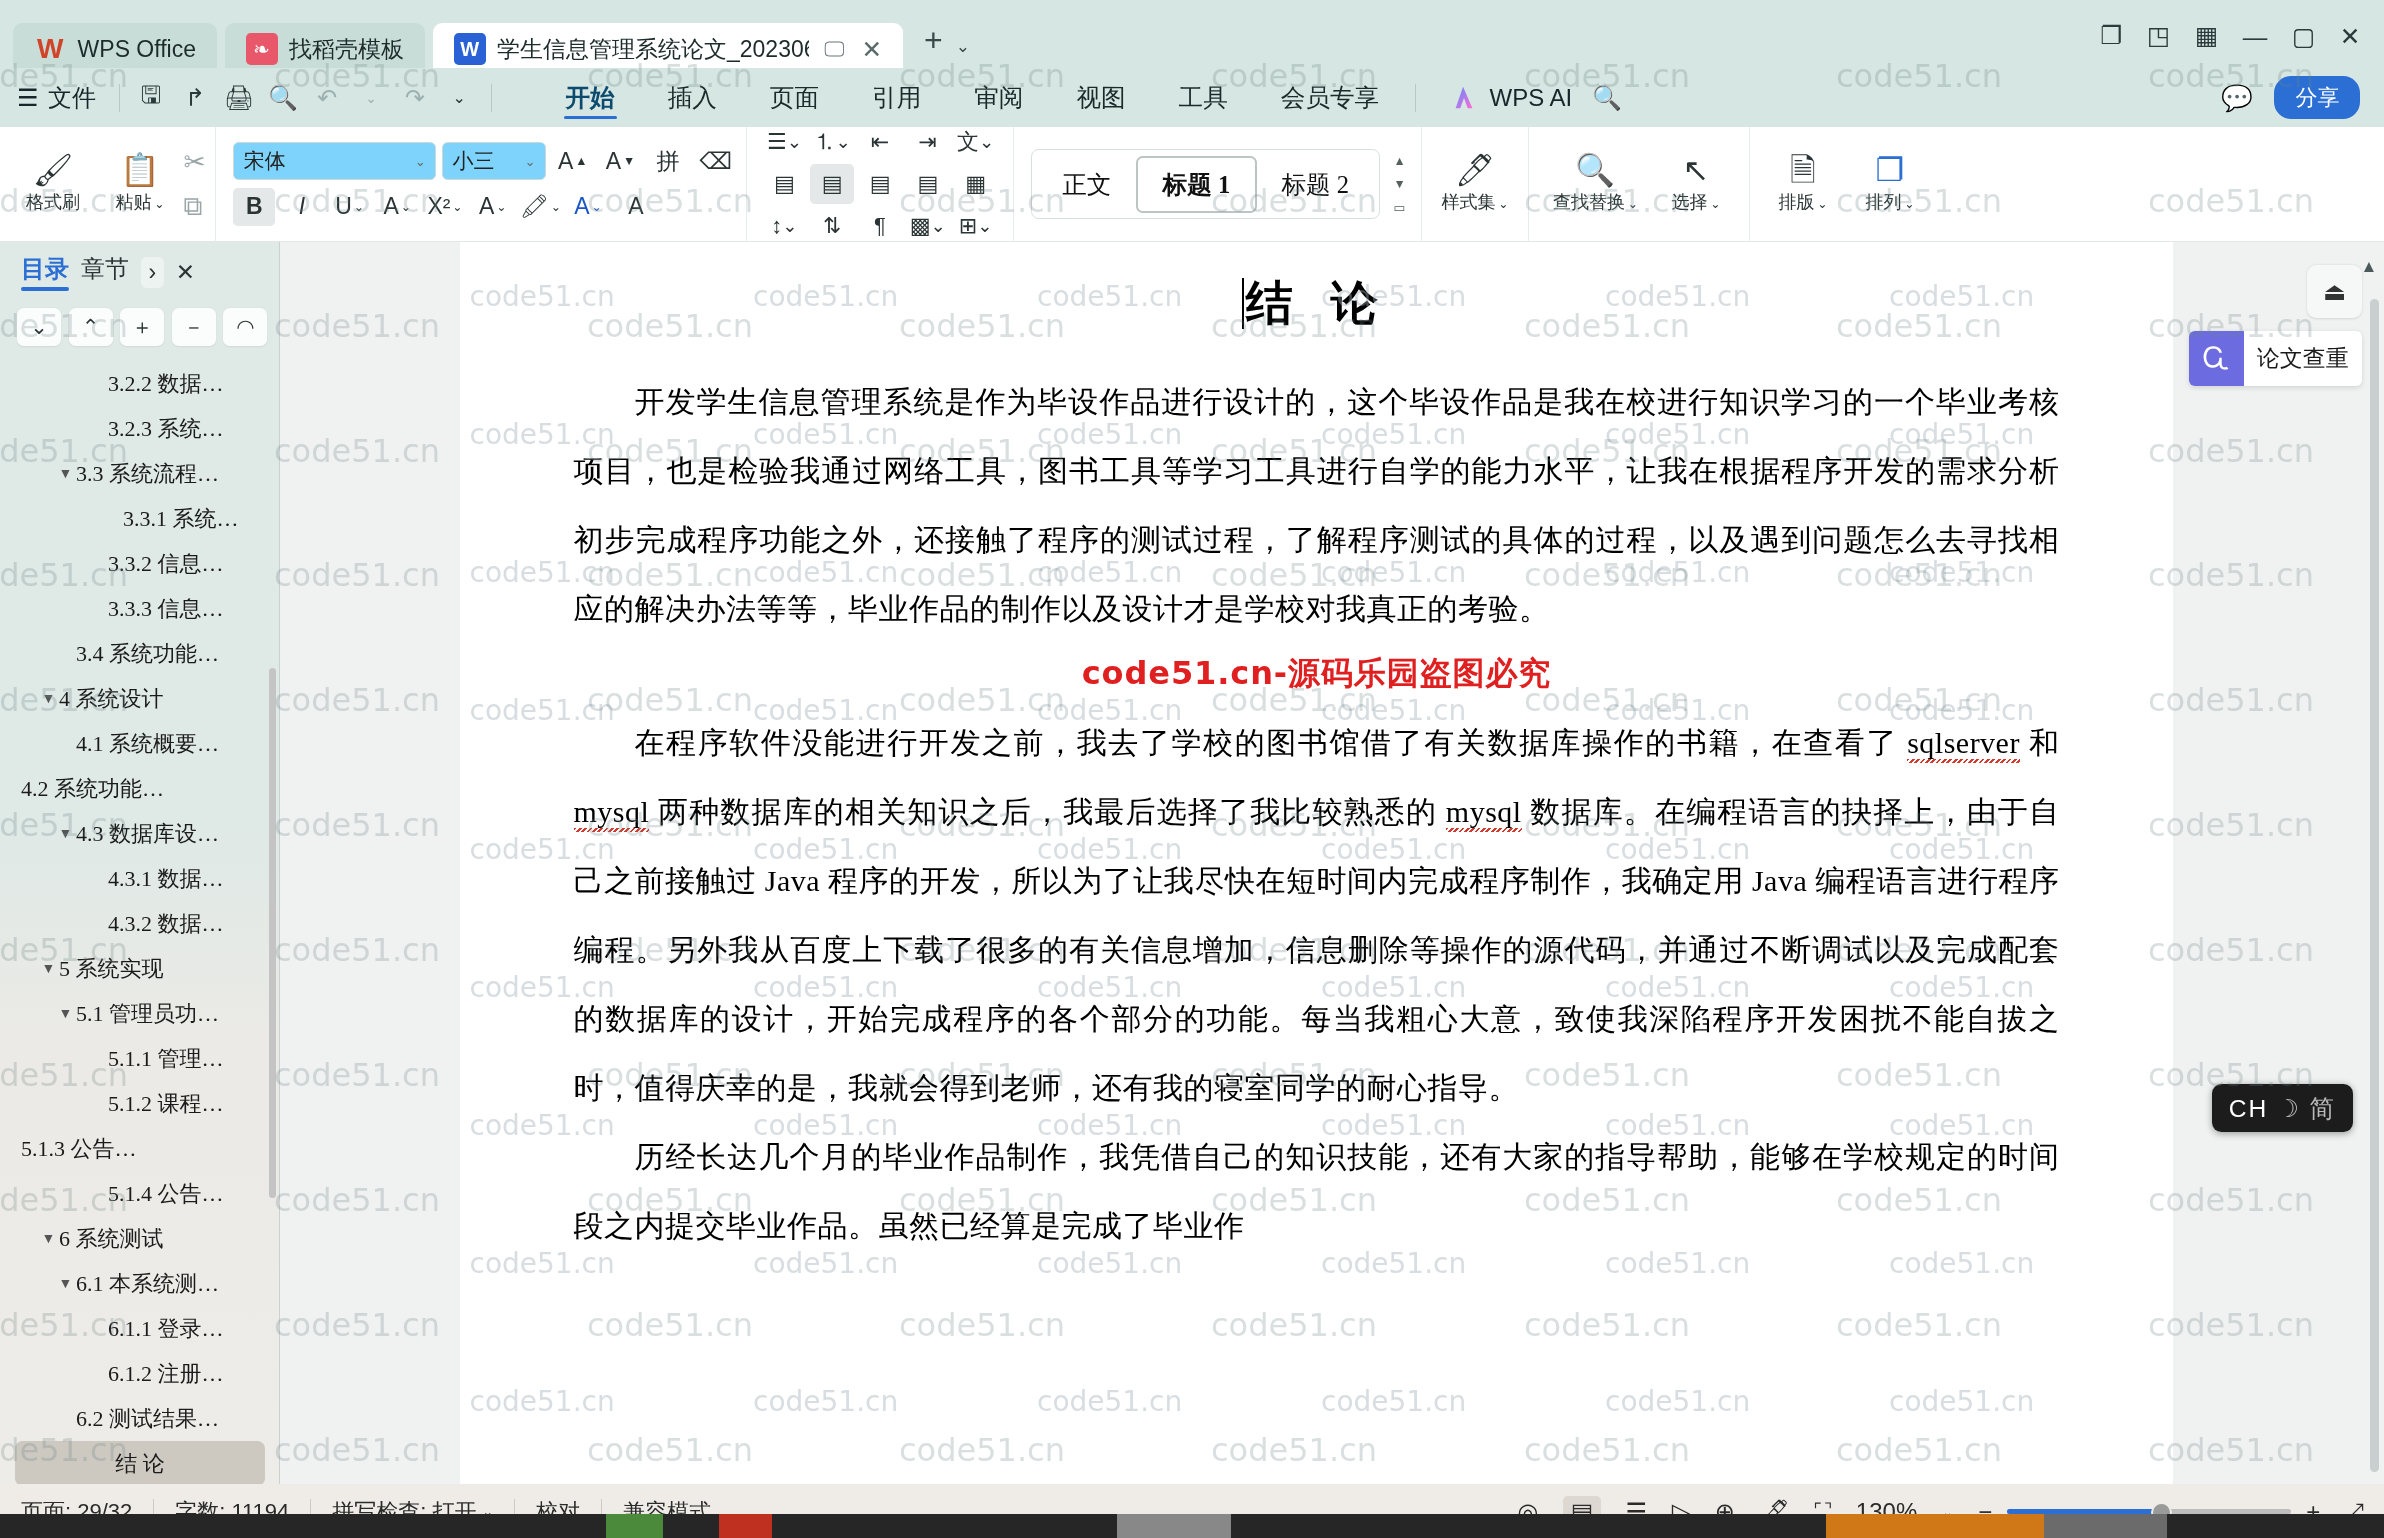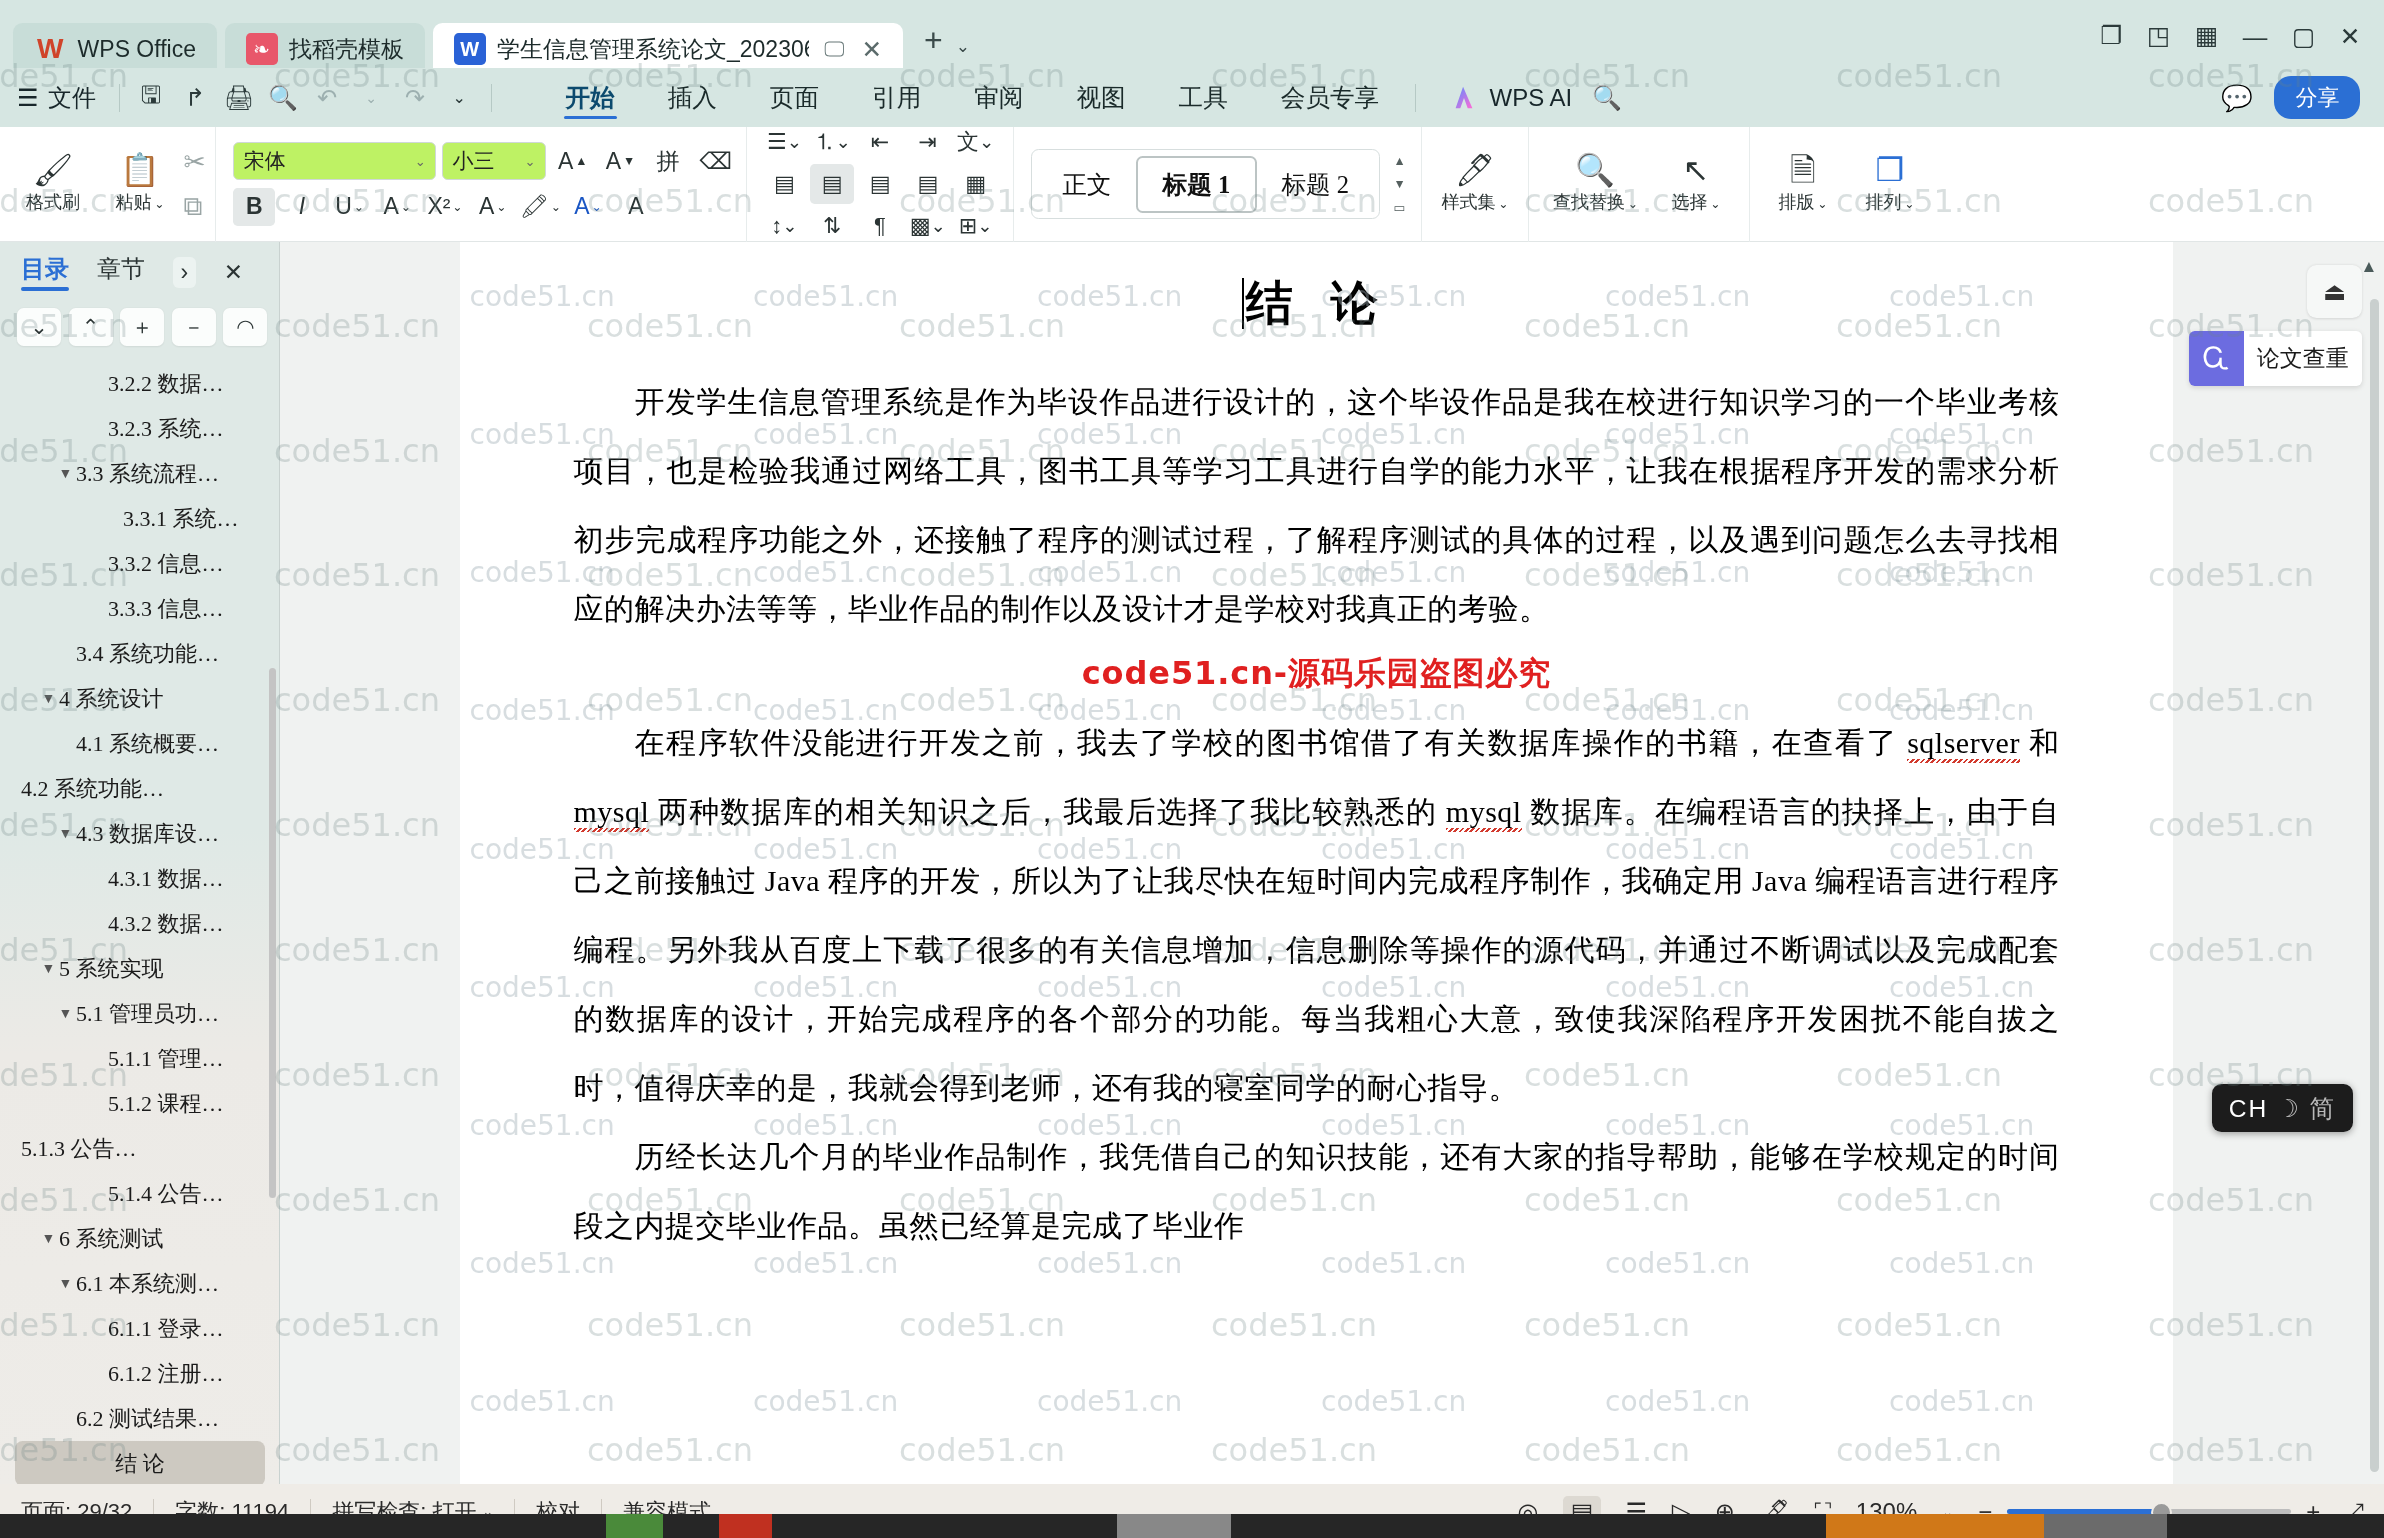--- a/index.html
+++ b/index.html
@@ -78,21 +78,21 @@
   .grp + .grp { border-left: 0.9px solid #e7ecec; }
   .bigbtn { display: flex; flex-direction: column; align-items: center; justify-content: center;
     width: 87px; gap: 3.8px; color: #2b3434; }
   .bigbtn .gl { font-size: 32px; line-height: 1; }
   .bigbtn .lb { font-size: 18px; white-space: nowrap; }
   .lb .cv { font-size: 12.3px; margin-left: 2.8px; }
   .fontcol { display: flex; flex-direction: column; gap: 7.6px; padding-left: 7.6px; }
   .frow { display: flex; align-items: center; gap: 5.7px; }
   .selbox { display: flex; align-items: center; justify-content: space-between;
     border: 0.9px solid #cfd8d8; border-radius: 5.7px; height: 38px; font-size: 21px;
-    color: #222; padding: 0 9.5px; background: #bef264; }
+    color: #222; padding: 0 9.5px; background: #7dd3fc; }
   .selbox .cv { font-size: 13.2px; color: #666; }
   .fb { width: 42px; height: 38px; display: flex; align-items: center; justify-content: center;
     font-size: 23px; color: #2b3434; border-radius: 4.7px; }
   .fb.on { background: #e4e8e8; font-weight: bold; }
   .fb small { font-size: 12.3px; margin-left: 1.9px; }
   .pgrid { display: grid; grid-template-columns: repeat(5, 44px); gap: 1.9px 3.8px; padding: 0 5.7px; }
   .pg { height: 40px; display: flex; align-items: center; justify-content: center;
     font-size: 22px; color: #2b3434; }
   .pg.sel { background: #e4e8e8; border-radius: 4.7px; }
   .stylebox { display: flex; align-items: center; border: 0.9px solid #d7dede; border-radius: 7.6px;
@@ -101,21 +101,21 @@
     font-size: 24.6px; color: #111; font-family: "Liberation Serif", serif; white-space: nowrap; }
   .sty.sel { border: 2.8px solid #bcc4c4; border-radius: 6.6px; background: #fff; font-weight: bold; }
   .spin { display: flex; flex-direction: column; justify-content: center; gap: 9.5px;
     font-size: 12.3px; color: #55605f; padding: 0 5.7px; }
 
   
   .sidebar {
     position: absolute; top: 242px; left: 0; width: 280px; bottom: 55px;
     background: #dfe9e6; z-index: 15; display: flex; flex-direction: column;
   }
-  .sb-head { display: flex; align-items: center; gap: 28px; padding: 11.4px 9.5px 5.7px 21px; }
+  .sb-head { display: flex; align-items: center; gap: 12px; padding: 11.4px 9.5px 5.7px 21px; }
   .sb-tab { font-size: 24px; color: #2b3434; padding-bottom: 5.7px; position: relative; }
   .sb-tab.active { color: #2b6fd4; font-weight: bold; }
   .sb-tab.active::after { content:""; position:absolute; left:0; right:0; bottom:0; height:3.8px;
     background:#2b6fd4; border-radius:1.9px; }
   .sb-ico { font-size: 23px; color: #2b3434; }
   .sb-ico.bg { background: #ecf3f1; border-radius: 5.7px; padding: 1.9px 7.6px; }
   .sb-tools { display: flex; gap: 7.6px; padding: 11.4px 0 9.5px 17px; }
   .sbt { width: 44px; height: 38px; background: #fbfdfc; border-radius: 6.6px;
     display: flex; align-items: center; justify-content: center; font-size: 21px; color: #2b3434;
     box-shadow: 0 0.9px 1.9px rgba(0,0,0,.07); }

